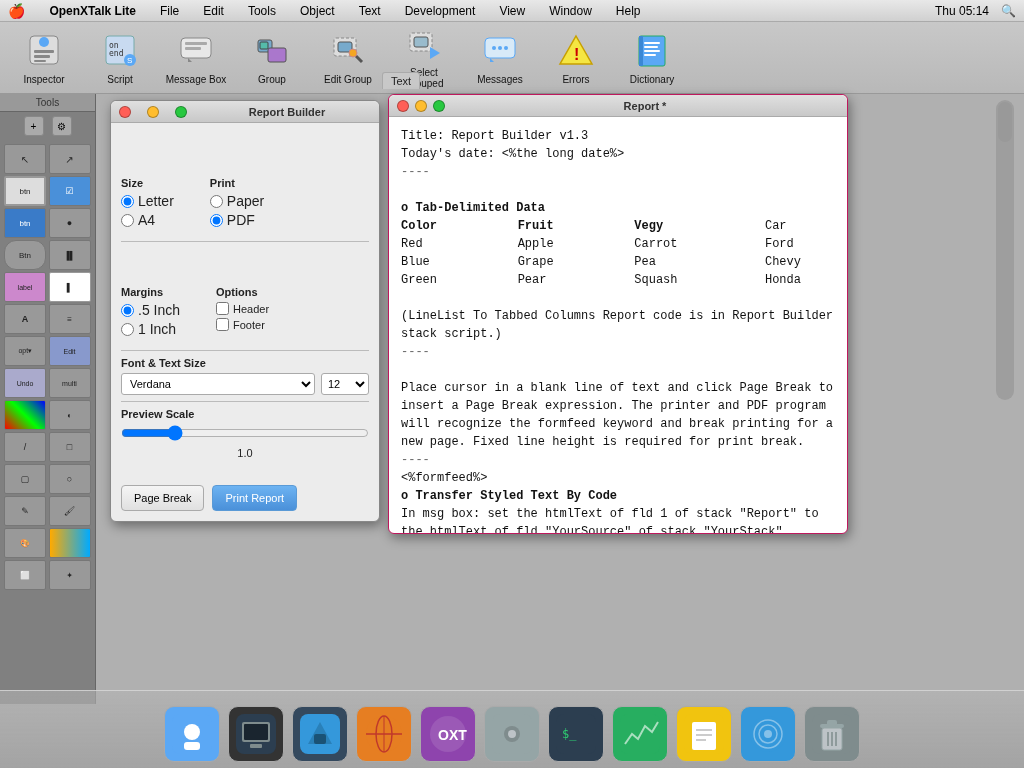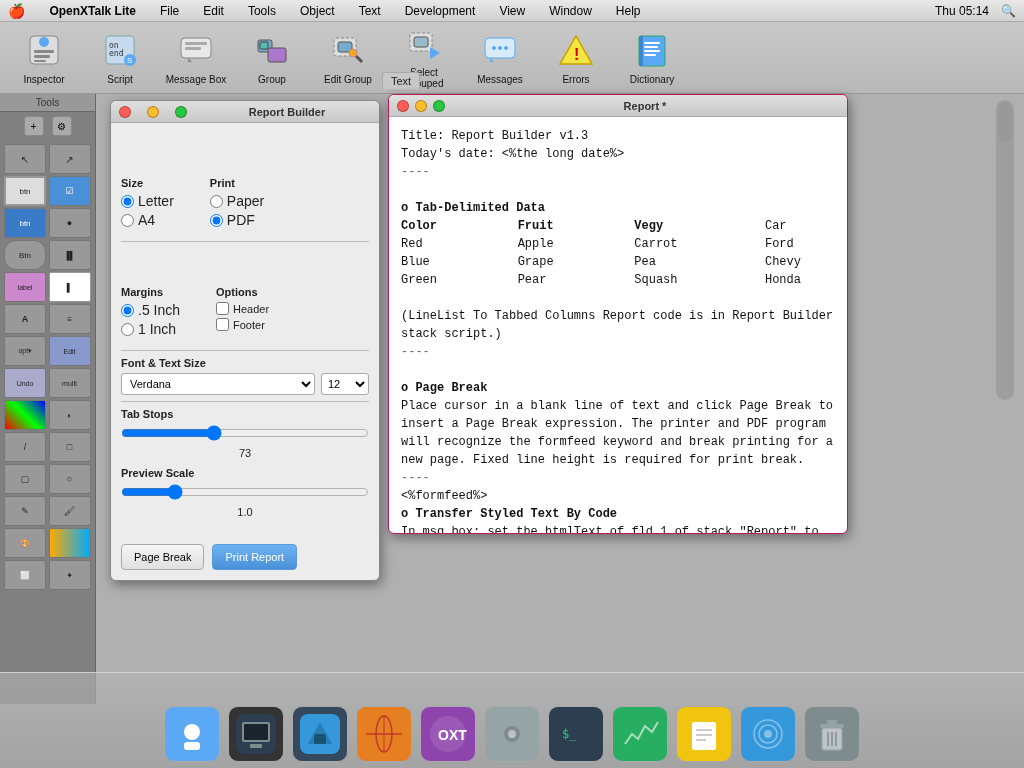--- a/index.html
+++ b/index.html
@@ -309,21 +309,21 @@
     }
     .report-content .bold-line { font-weight: bold; font-family: Liberation Mono, monospace; }
     .report-content .separator { color: #666; }
 
     
     .dock {
       position: absolute;
       bottom: 0;
       left: 0;
       width: 100%;
-      height: 96px;
+      height: 78px;
       background: linear-gradient(to bottom, rgba(180,180,180,0.6), rgba(160,160,160,0.8));
       border-top: 1px solid rgba(255,255,255,0.5);
       display: flex;
       align-items: flex-end;
       justify-content: center;
       gap: 8px;
       padding: 6px 12px;
     }
     .dock-item {
       width: 56px;
@@ -612,27 +612,20 @@
       <select class="font-select">
         <option>Verdana</option>
       </select>
       <select class="size-select">
         <option>12</option>
       </select>
     </div>
 
     <div class="divider"></div>
 
-    <div class="tab-stops-section">
-      <div class="section-label">Tab Stops</div>
-      <div class="slider-container">
-        <input type="range" min="0" max="200" value="73" style="">
-      </div>
-      <div class="slider-value">73</div>
-    </div>
 
     <div class="preview-scale-section">
       <div class="section-label">Preview Scale</div>
       <div class="slider-container">
         <input type="range" min="0.5" max="3" step="0.1" value="1" style="">
       </div>
       <div class="slider-value">1.0</div>
     </div>
 
     <div class="bottom-btns">
@@ -680,21 +673,20 @@
         <td style="padding-right:24px">Pear</td>
         <td style="padding-right:24px">Squash</td>
         <td>Honda</td>
       </tr>
     </tbody>
       </table>
     <br>
     <div>(LineList To Tabbed Columns Report code is in Report Builder stack script.)</div>
     <div class="separator">----</div>
     <br>
-    <div class="bold-line">o Page Break</div>
     <div>Place cursor in a blank line of text and click Page Break to insert a Page Break expression. The printer and PDF program will recognize the formfeed keyword and break printing for a new page. Fixed line height is required for print break.</div>
     <div class="separator">----</div>
     <div>&lt;%formfeed%&gt;</div>
     <div class="bold-line">o Transfer Styled Text By Code</div>
     <div>In msg box: set the htmlText of fld 1 of stack "Report" to the htmlText of fld "YourSource" of stack "YourStack"</div>
     
   </div>
 </div>
 
 <div style="position:absolute;right:10px;top:100px;width:18px;height:300px;background:rgba(0,0,0,0.1);border-radius:9px;">

